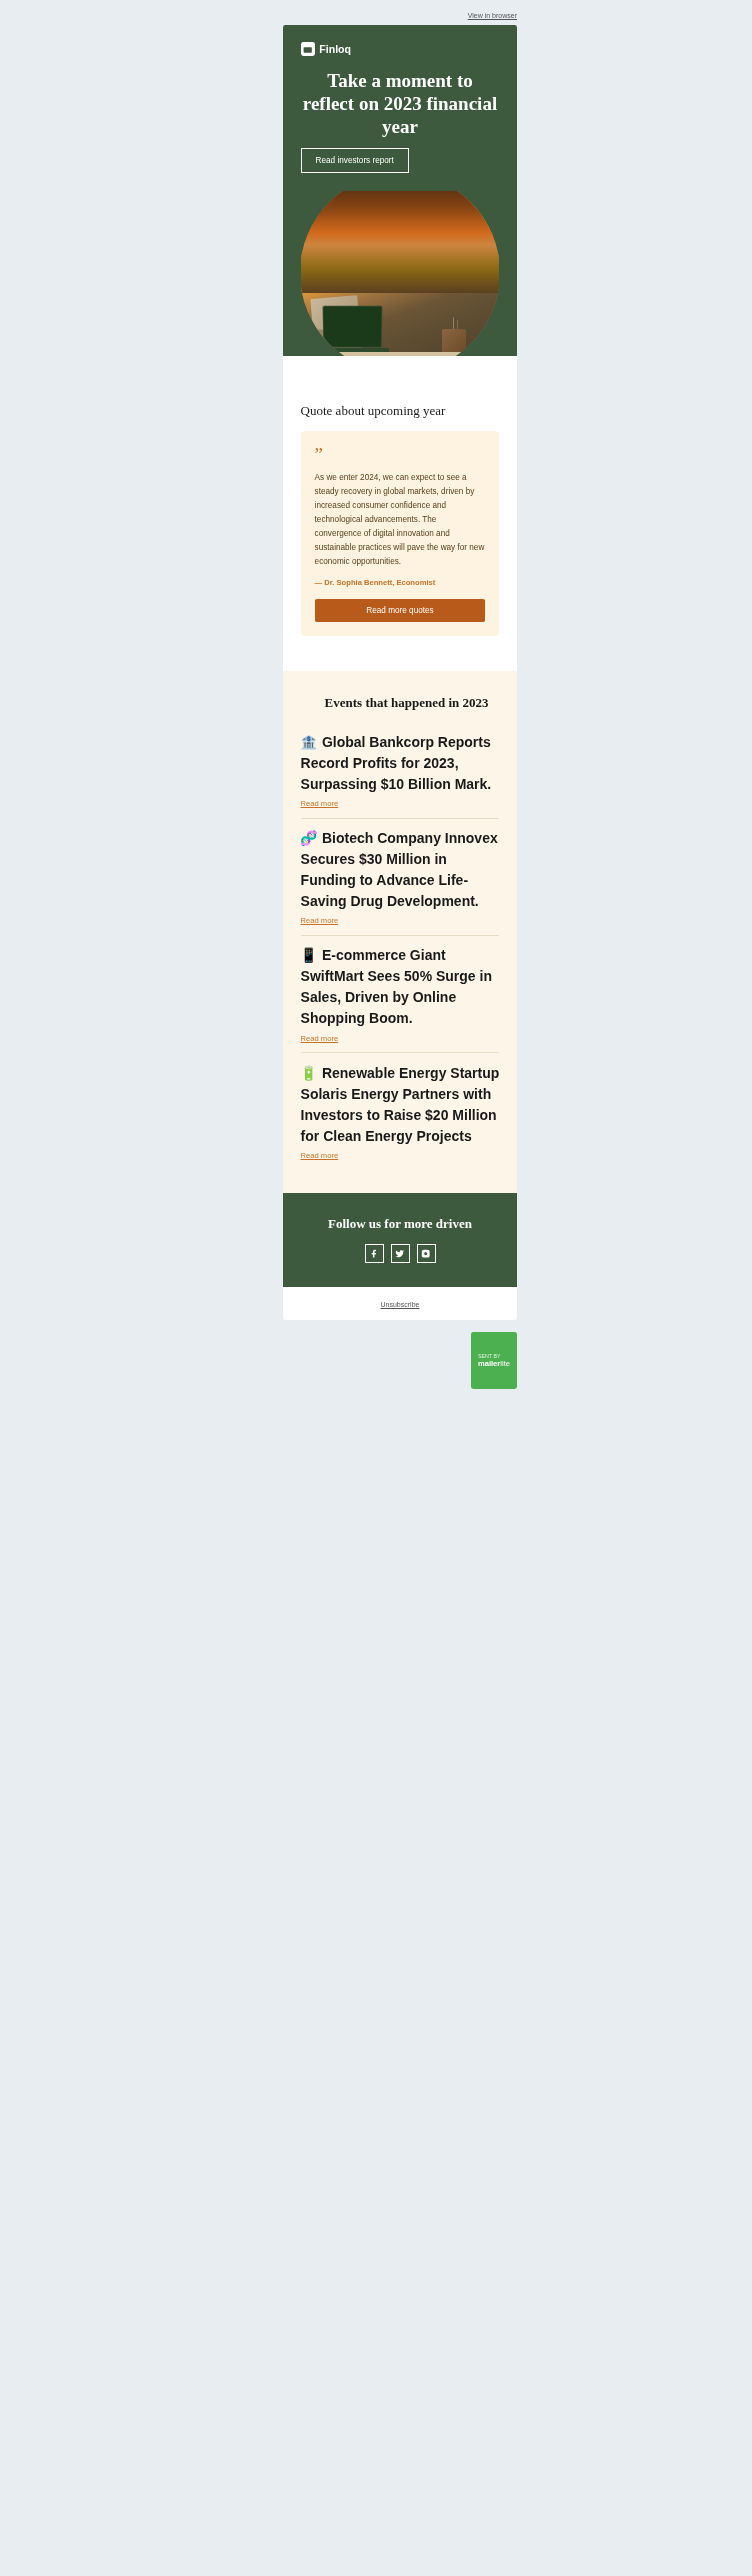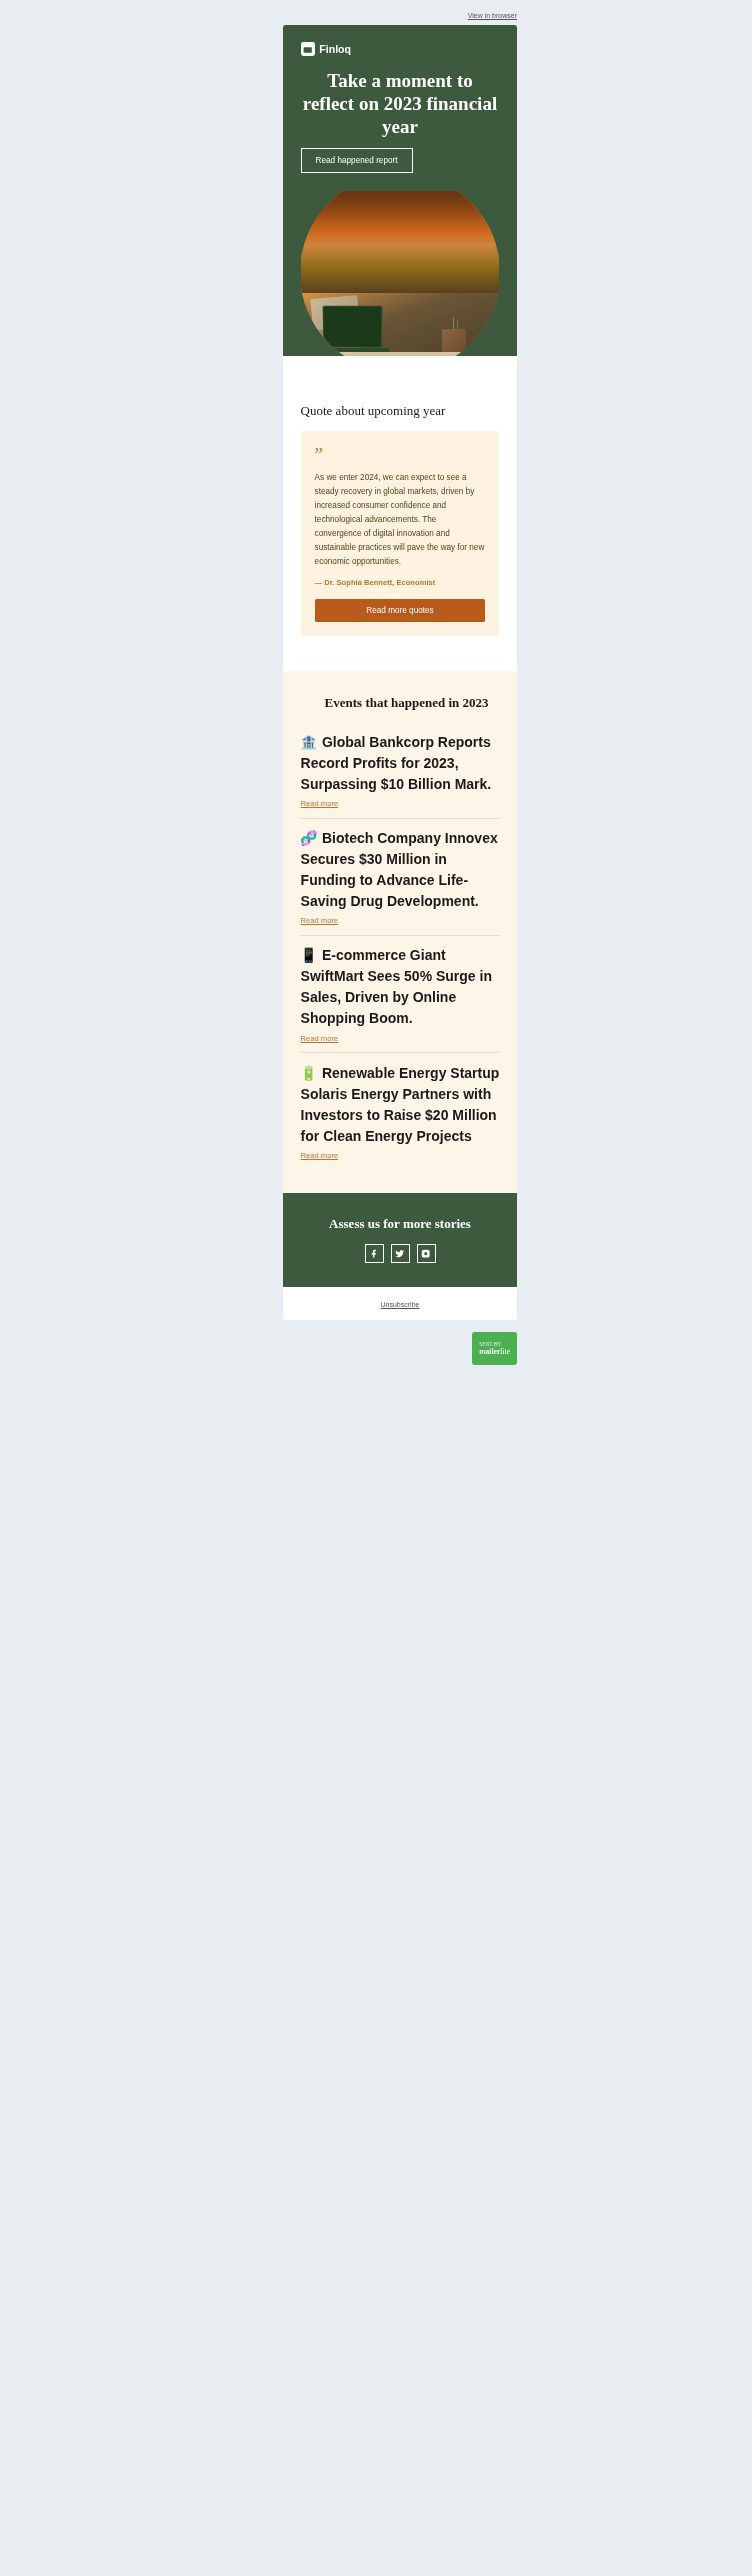--- a/index.html
+++ b/index.html
@@ -341,22 +341,22 @@
     
     .mailerlite-badge {
       margin-top: 11.8px;
       display: flex;
       justify-content: center;
     }
     .ml-badge {
       background: #4caf50;
       color: #fff;
       font-size: 6.5px;
-      font-family: Liberation Serif, serif;
-      padding: 9px 7px;
+      font-family: Liberation Sans, sans-serif;
+      padding: 21px 7px;
       border-radius: 2.4px;
       display: flex;
       align-items: center;
       gap: 2.4px;
       cursor: pointer;
     }
     .ml-badge .sent-by {
       font-size: 5.3px;
       opacity: 0.85;
       display: block;
@@ -385,21 +385,21 @@
             <rect x="1" y="4" width="14" height="9" rx="1" fill="#3d5a3e"></rect>
             <path d="M5 7h6M5 10h4" stroke="#3d5a3e" stroke-width="1.5" stroke-linecap="round"></path>
           </svg>
         </div>
         <span class="logo-text">Finloq</span>
       </div>
 
       <h1 class="hero-title">Take a moment to reflect on 2023 financial year</h1>
 
 
-      <button class="cta-button">Read happened report</button>
+      <button class="cta-button">Read investors report</button>
 
       
       <div class="hero-image-container">
         <div class="hero-image-circle">
           <div class="hero-scene">
 
             <div style="position:absolute;top:0;left:0;right:0;height:60%;background:linear-gradient(180deg, #3a2510 0%, #8b4513 30%, #d2691e 50%, #cd853f 60%, #8b6914 80%, #5a4020 100%);"></div>
 
             <div style="position:absolute;bottom:35px;left:11.8px;width:47px;height:41px;background:linear-gradient(135deg,#c8b89a,#a89070);border-radius:1.2px;transform:rotate(-5deg);"></div>
             <div style="position:absolute;bottom:32px;left:5.9px;width:53px;height:11.8px;background:#9a8060;border-radius:1.2px;transform:rotate(-3deg);"></div>
@@ -460,21 +460,21 @@
           <div class="event-item">
       <p class="event-text">
         🔋 <strong>Renewable Energy Startup Solaris Energy Partners with Investors to Raise $20 Million for Clean Energy Projects</strong>
       </p>
       <span class="event-link">Read more</span>
     </div>
         </div>
     </div>
 
     <div class="follow-section">
-      <h2 class="follow-title">Assess us for more stories</h2>
+      <h2 class="follow-title">Follow us for more driven</h2>
       <div class="social-icons">
         <div class="social-icon">
           <svg viewBox="0 0 24 24">
               <path d="M18 2h-3a5 5 0 0 0-5 5v3H7v4h3v8h4v-8h3l1-4h-4V7a1 1 0 0 1 1-1h3z"></path>
             </svg>
         </div>
         <div class="social-icon">
           <svg viewBox="0 0 24 24">
               <path d="M23 3a10.9 10.9 0 0 1-3.14 1.53 4.48 4.48 0 0 0-7.86 3v1A10.66 10.66 0 0 1 3 4s-4 9 5 13a11.64 11.64 0 0 1-7 2c9 5 20 0 20-11.5a4.5 4.5 0 0 0-.08-.83A7.72 7.72 0 0 0 23 3z"></path>
             </svg>

